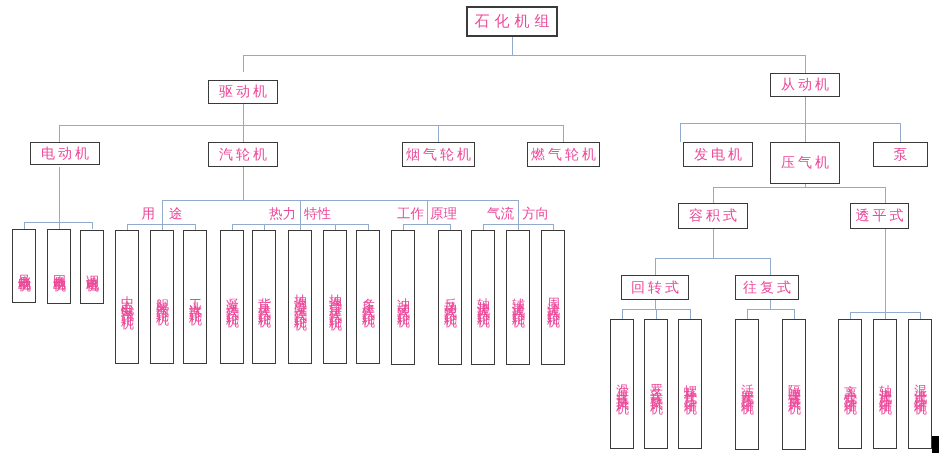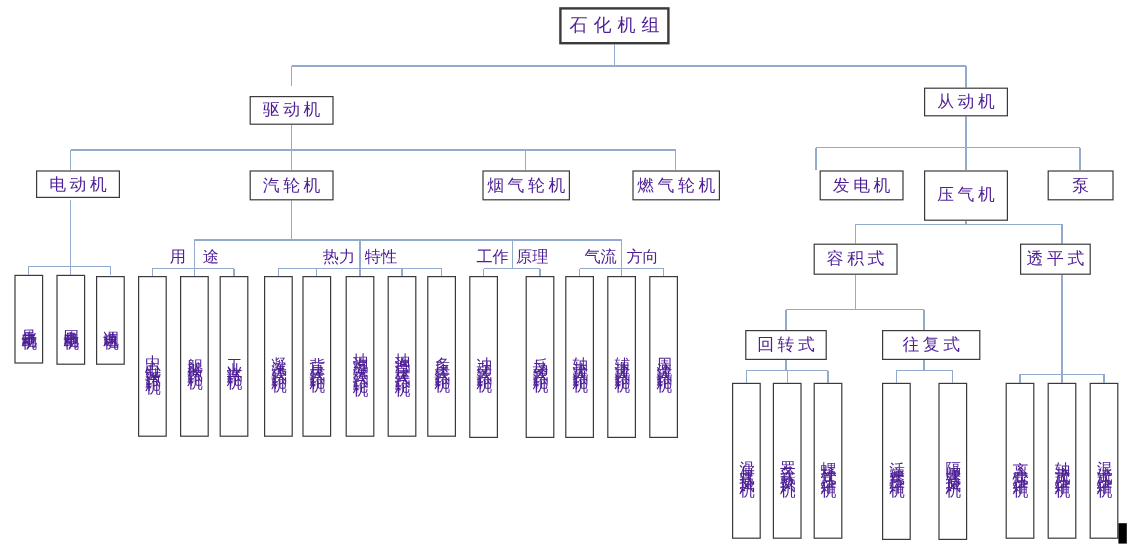--- a/index.html
+++ b/index.html
@@ -1,18 +1,18 @@
 <!DOCTYPE html>
 <html><head>
 <meta charset="utf-8">
 <style>
   html,body{margin:0;padding:0;background:#fff;}
   #canvas{
     position:relative;width:940px;height:455px;background:#ffffff;overflow:hidden;
-    font-family:"Liberation Serif","DejaVu Serif",serif;color:#4c1d95;
+    font-family:"Liberation Serif","DejaVu Serif",serif;color:#ec4899;
   }
   #lines{position:absolute;left:0;top:0;}
   .hbox{
     position:absolute;display:flex;align-items:center;justify-content:center;
     border:1px solid #3a3a3a;background:#fff;font-size:14px;letter-spacing:3px;
     text-indent:3px;box-sizing:border-box;white-space:nowrap;
   }
   .hbox.root{border-width:2px;font-size:15px;letter-spacing:5px;text-indent:5px;}
   .vbox{
     position:absolute;width:24px;border:1px solid #3a3a3a;background:#fff;
@@ -102,21 +102,21 @@
   <div class="vbox" style="left:438px;top:230px;height:135px">反动式汽轮机</div>
 
   <div class="vbox" style="left:471px;top:230px;height:135px">轴流式汽轮机</div>
   <div class="vbox" style="left:506px;top:230px;height:135px">辅流式汽轮机</div>
   <div class="vbox" style="left:541px;top:230px;height:135px">周流式汽轮机</div>
 
   <div class="hbox" style="left:678px;top:203px;width:70px;height:26px">容积式</div>
   <div class="hbox" style="left:850px;top:203px;width:59px;height:26px">透平式</div>
 
   <div class="hbox" style="left:621px;top:275px;width:68px;height:25px">回转式</div>
-  <div class="hbox" style="left:735px;top:275px;width:82px;height:25px">往复式</div>
+  <div class="hbox" style="left:735px;top:275px;width:64px;height:25px">往复式</div>
 
   <div class="vbox" style="left:610px;top:319px;height:130px">滑片式通风机</div>
   <div class="vbox" style="left:644px;top:319px;height:130px">罗茨式鼓风机</div>
   <div class="vbox" style="left:678px;top:319px;height:130px">螺杆式压缩机</div>
 
   <div class="vbox" style="left:735px;top:319px;height:131px">活塞式压缩机</div>
   <div class="vbox" style="left:782px;top:319px;height:131px">隔膜式通风机</div>
 
   <div class="vbox" style="left:838px;top:319px;height:130px">离心式压缩机</div>
   <div class="vbox" style="left:873px;top:319px;height:130px">轴流式压缩机</div>

